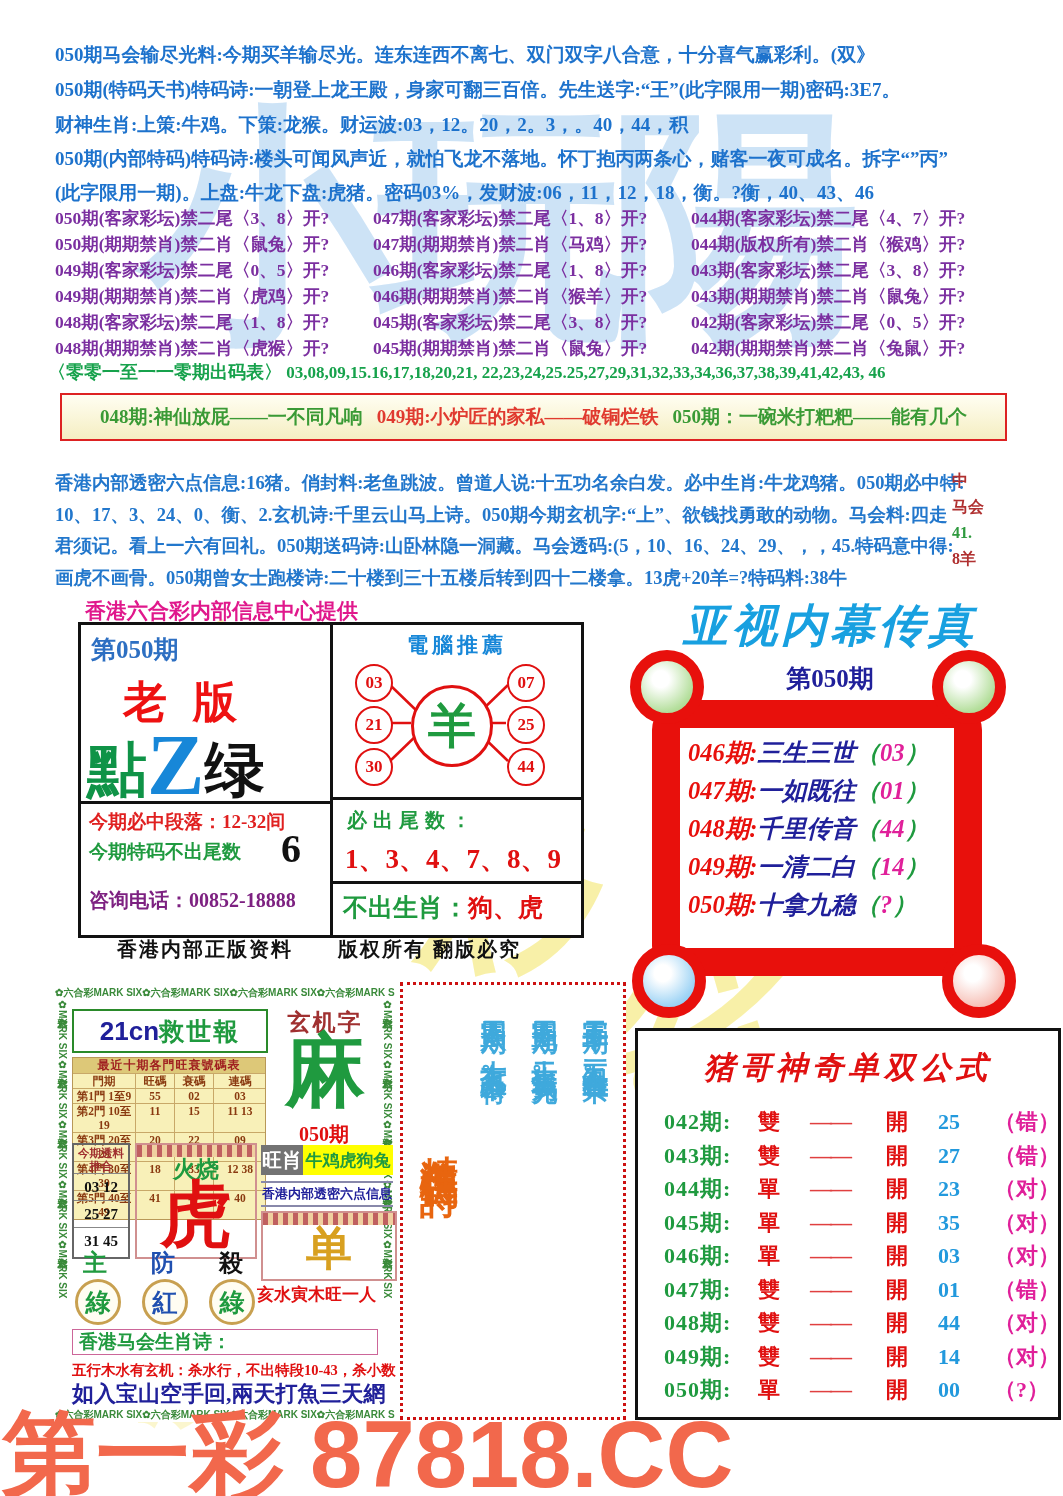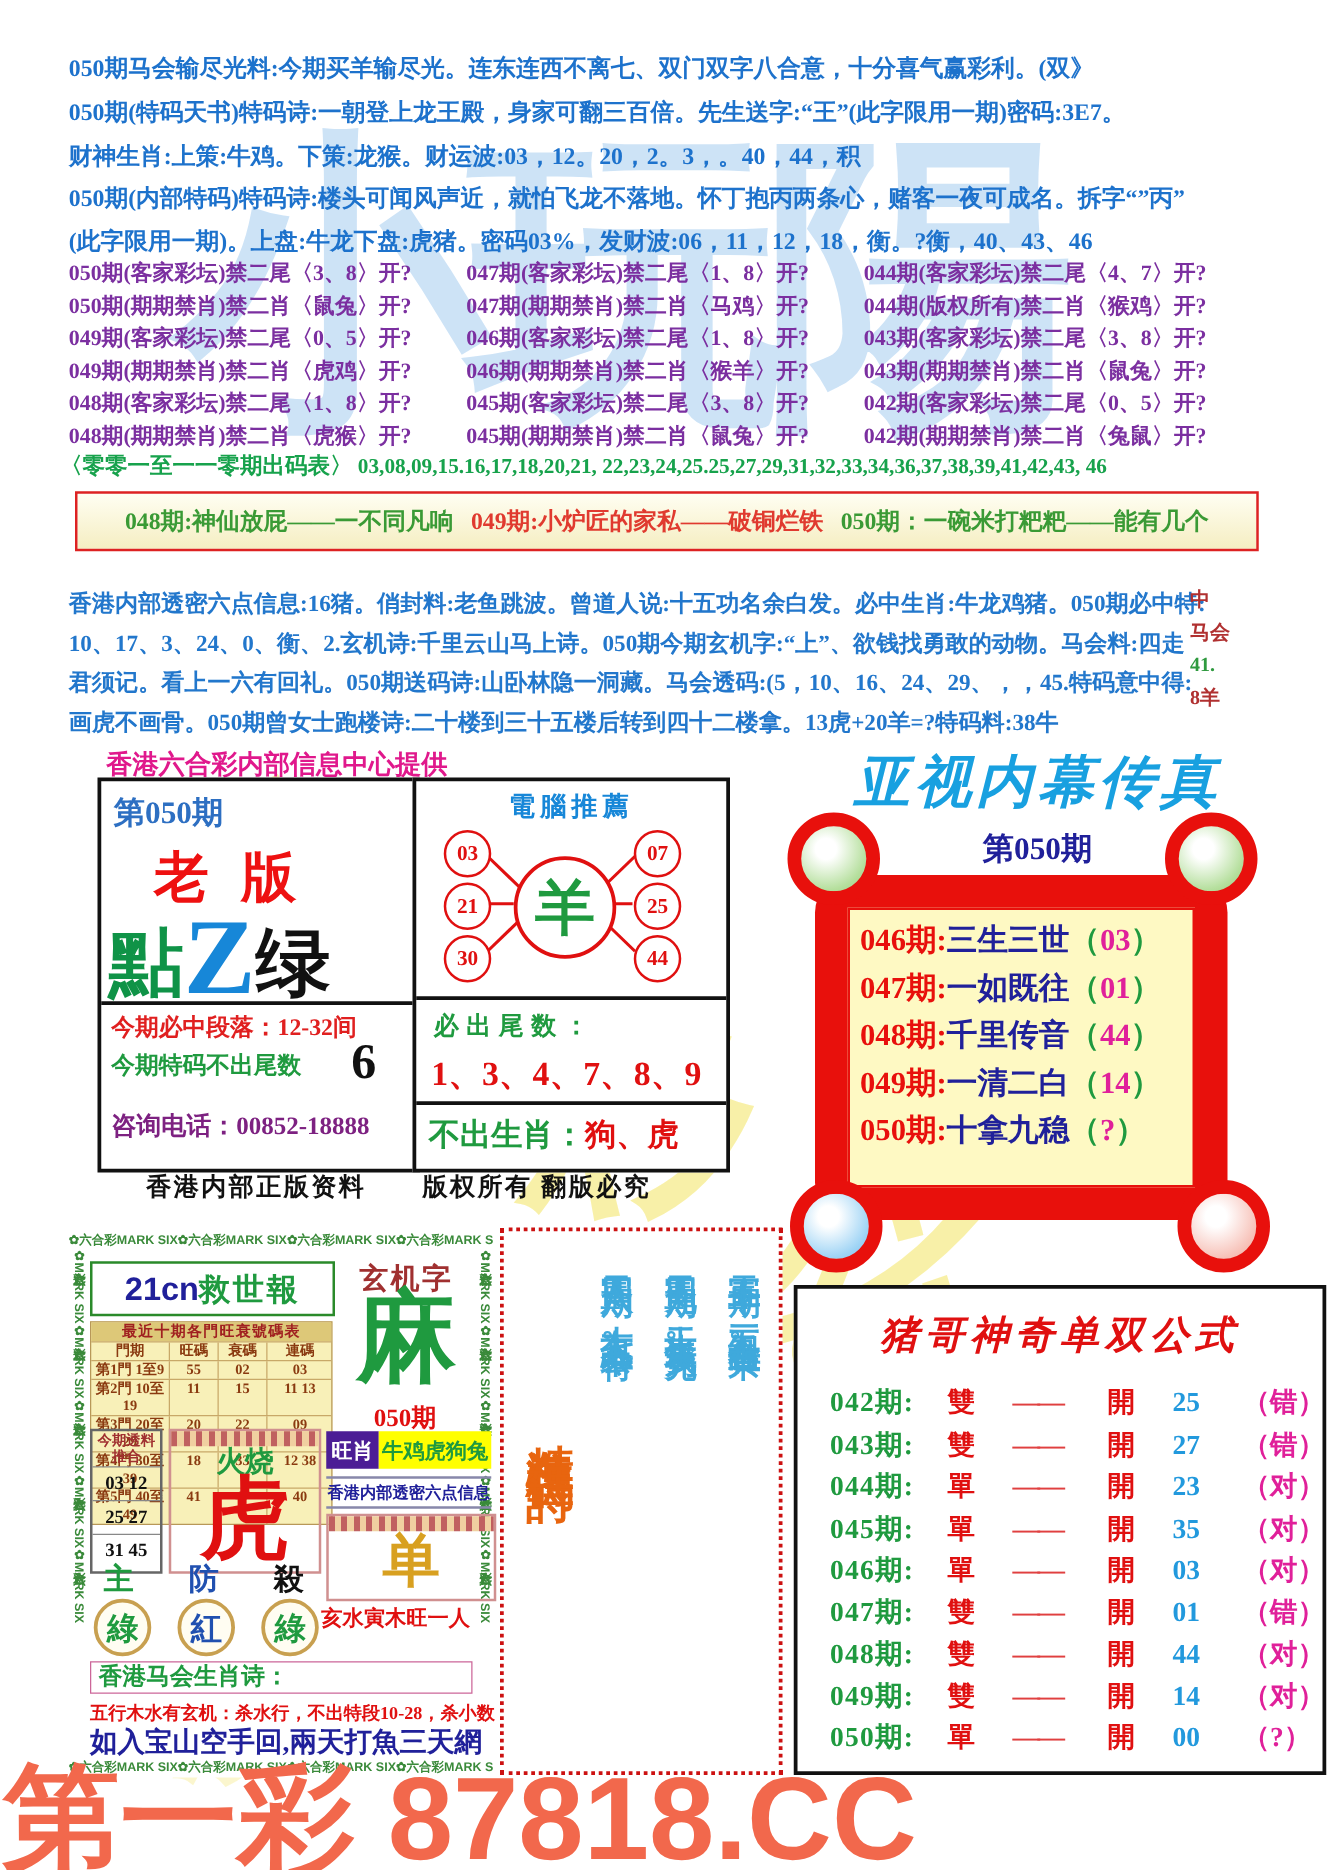--- a/index.html
+++ b/index.html
@@ -50,22 +50,22 @@
   .pcbox .tails{position:absolute;left:12px;top:216px;color:#e01010;font-size:27px;font-weight:bold;white-space:nowrap;}
   .pcbox .nosx{position:absolute;left:10px;top:266px;font-size:25px;font-weight:bold;white-space:nowrap;}
   .pcbox .nosx .g{color:#1f9a3f;} .pcbox .nosx .r{color:#e01010;}
   .foot1{left:85px;top:936px;color:#111;font-size:20px;font-weight:bold;letter-spacing:2px;z-index:2;margin-left:32px;}
   .foot2{left:338px;top:936px;color:#111;font-size:20px;font-weight:bold;letter-spacing:2px;z-index:2;}
   
   .atv-title{left:615px;top:596px;width:430px;text-align:center;color:#18a0e0;font-size:45px;font-weight:bold;
              font-style:italic;letter-spacing:4px;z-index:2;white-space:nowrap;}
   .atv-issue{left:615px;top:662px;width:430px;text-align:center;color:#20209a;font-size:25px;font-weight:bold;z-index:2;}
   .atv-frame{left:652px;top:700px;width:330px;height:276px;background:#e8100c;border-radius:30px;z-index:2;}
-  .atv-inner{position:absolute;left:26px;top:26px;right:26px;bottom:26px;background:#fef9c3;border:2px solid #e8100c;
-             padding:6px 4px 0 8px;}
+  .atv-inner{position:absolute;left:26px;top:26px;right:26px;bottom:26px;background:#ffffff;border:2px solid #e8100c;
+             padding:6px 4px 0 8px;font-style:italic;}
   .atv-row{font-size:24.5px;font-weight:bold;line-height:38px;white-space:nowrap;}
   .atv-row .q{color:#e8100c;} .atv-row .t{color:#20209a;} .atv-row .p{color:#1f9a3f;} .atv-row .n{color:#e0209a;}
   .ball{position:absolute;width:52px;height:52px;border-radius:50%;border:11px solid #e8100c;z-index:3;}
   .ball.green{background:radial-gradient(circle at 38% 35%,#fff 0 18%,#b5df9d 70%,#98cc80 100%);}
   .ball.blue{background:radial-gradient(circle at 38% 35%,#fff 0 18%,#9fd4f5 70%,#7cc0ee 100%);}
   .ball.pink{background:radial-gradient(circle at 38% 35%,#fff 0 18%,#f7c3ba 70%,#f0a79c 100%);}
   
   .msbox{left:55px;top:985px;width:340px;height:437px;z-index:2;background:#fff;}
   .msedge{position:absolute;overflow:hidden;color:#3a8a3a;font-weight:bold;font-size:10px;white-space:nowrap;
           font-family:"Liberation Sans",sans-serif;}
@@ -88,21 +88,21 @@
   .msrow span:nth-child(2){width:38px;} .msrow span:nth-child(3){width:38px;} .msrow span:nth-child(4){width:52px;}
   .tuiliao{position:absolute;left:17px;top:158px;width:54px;height:112px;border:2px solid #666;text-align:center;}
   .tuiliao .lb{color:#a03030;font-size:11.5px;font-weight:bold;line-height:13px;padding-top:2px;}
   .tuiliao .pr{color:#111;font-size:15px;font-weight:bold;border-top:1px solid #888;line-height:26px;}
   .hsframe{position:absolute;left:80px;top:158px;width:118px;height:112px;border:2px solid #d09090;text-align:center;}
   .orn{height:12px;background:repeating-linear-gradient(90deg,#c06060 0 5px,#f0d0a0 5px 10px);}
   .hsframe .hs{color:#1f9a3f;font-size:23px;font-weight:bold;line-height:26px;}
   .hsframe .hu{color:#e01010;font-size:72px;font-weight:bold;line-height:64px;}
   .rc-issue{position:absolute;left:244px;top:136px;color:#e01010;font-size:20px;font-weight:bold;}
   .wx-strip{position:absolute;left:206px;top:160px;width:132px;height:30px;display:flex;}
-  .wx-strip .a{background:#4c1d95;color:#fff;font-size:17px;font-weight:bold;width:42px;display:flex;align-items:center;justify-content:center;}
+  .wx-strip .a{background:#737373;color:#fff;font-size:20px;font-weight:bold;width:42px;display:flex;align-items:center;justify-content:center;}
   .wx-strip .b{background:#ffff00;color:#1f9a3f;font-size:17px;font-weight:bold;flex:1;display:flex;align-items:center;justify-content:center;white-space:nowrap;}
   .yuqian{position:absolute;left:206px;top:196px;width:132px;border-top:2px solid #8888aa;border-bottom:2px solid #8888aa;
           color:#20209a;font-size:13px;font-weight:bold;line-height:22px;text-align:center;white-space:nowrap;}
   .danframe{position:absolute;left:206px;top:226px;width:132px;height:66px;border:2px solid #d09090;text-align:center;}
   .danframe .dan{color:#d8a020;font-size:46px;font-weight:bold;line-height:48px;}
   .haishui{position:absolute;left:202px;top:298px;width:140px;color:#e01010;font-size:17px;font-weight:bold;white-space:nowrap;}
   .zfs{position:absolute;left:28px;top:262px;width:160px;display:flex;justify-content:space-between;font-size:24px;font-weight:bold;}
   .zfs .z1{color:#1f9a3f;} .zfs .z2{color:#2050b0;} .zfs .z3{color:#111;}
   .ccl-row{position:absolute;left:20px;top:294px;width:180px;display:flex;justify-content:space-between;}
   .ccl{width:40px;height:40px;border:3px solid #c8a050;border-radius:50%;background:#fffdf2;
@@ -352,21 +352,21 @@
       <span class="z2">防</span>
       <span class="z3">殺</span>
     </div>
     <div class="ccl-row">
       <div class="ccl g">綠</div>
       <div class="ccl b">紅</div>
       <div class="ccl g">綠</div>
     </div>
 
     <div class="sxs-band">香港马会生肖诗：</div>
-    <div class="wuxing">五行木水有玄机：杀水行，不出特段10-28，杀小数</div>
+    <div class="wuxing">五行木水有玄机：杀水行，不出特段10-43，杀小数</div>
     <div class="ruru">如入宝山空手回,兩天打魚三天網</div>
   </div>
 
   <div class="abs poembox">
     <div class="poemcols">
       <p>零五十期：三五组合在其中。</p>
       <p>零四九期：十二生肖我为先。</p>
       <p>零四八期：十有七人会中特。</p>
     </div>
     <div class="poemtitle">精準特碼詩</div>

